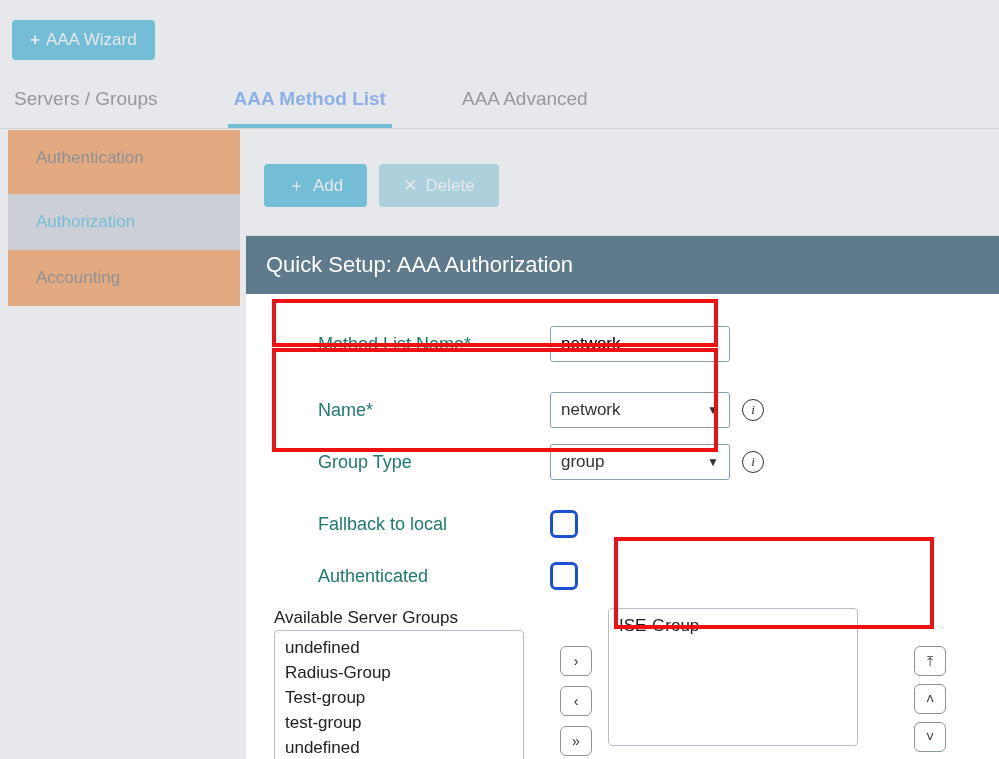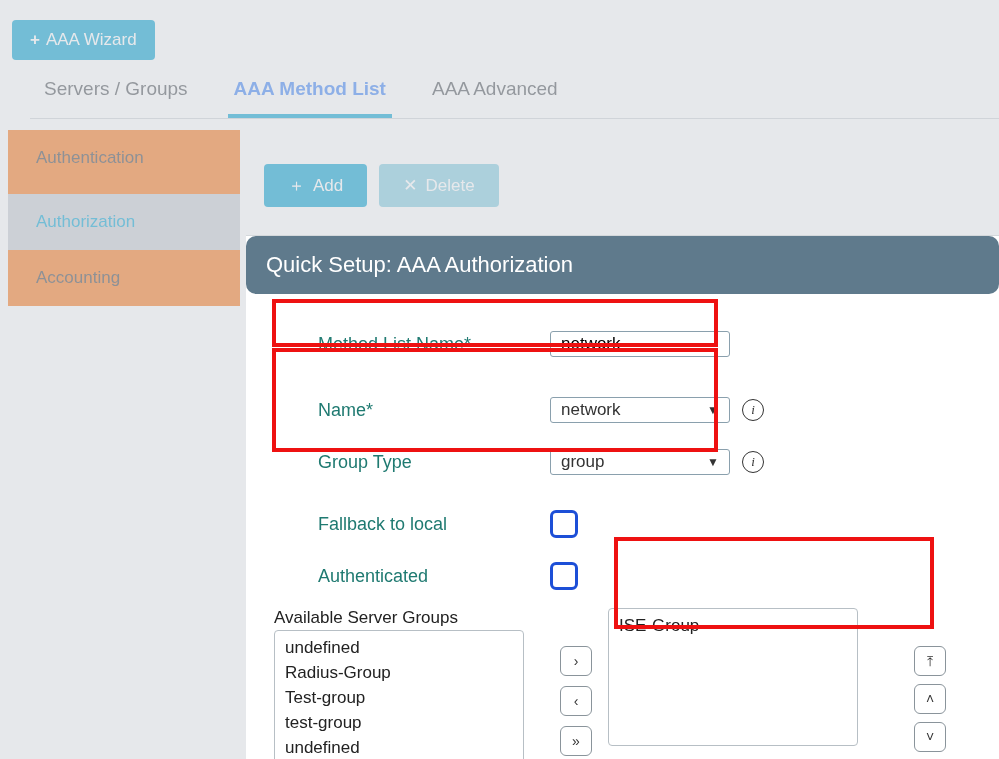--- a/index.html
+++ b/index.html
@@ -3,45 +3,45 @@
 <meta charset="utf-8">
 <style>
   html,body{margin:0;padding:0;font-family:Arial,Helvetica,sans-serif;background:#fff;width:999px;height:759px;overflow:hidden;color:#333;}
   
   .page{position:relative;width:999px;height:759px;}
   .dim{position:absolute;inset:0;background:rgba(210,214,218,.55);pointer-events:none;z-index:5;}
 
   .wizard-btn{position:absolute;left:12px;top:20px;padding:10px 18px;background:#00a0d1;color:#fff;border-radius:4px;font-size:17px;display:flex;align-items:center;gap:6px;}
   .wizard-btn .plus{font-weight:bold;}
 
-  .tabs{position:absolute;left:0;top:72px;right:0;height:46px;border-bottom:1px solid #cfd3d7;display:flex;gap:34px;padding-left:8px;align-items:flex-end;font-size:19px;color:#4a4f54;margin-left:30px;}
+  .tabs{position:absolute;left:0;top:82px;right:0;height:46px;border-bottom:1px solid #cfd3d7;display:flex;gap:64px;padding-left:8px;align-items:flex-end;font-size:19px;color:#4a4f54;}
   .tab{padding:10px 6px 14px 6px;border-bottom:4px solid transparent;}
   .tab.active{color:#3b82f6;border-bottom-color:#00a0d1;font-weight:600;}
 
   .sidebar{position:absolute;left:8px;top:130px;width:232px;background:#f97316;}
   .side-item{padding:18px 28px;font-size:17px;color:#3a3f44;}
   .side-item.selected{background:#c6cbd0;color:#00a0d1;margin-top:8px;}
 
   .content{position:absolute;left:246px;top:140px;right:0;background:#fff;padding:24px 0 0 18px;}
   .toolbar{display:flex;gap:12px;}
   .btn{display:flex;align-items:center;gap:8px;padding:10px 24px;border-radius:4px;font-size:17px;color:#fff;}
   .btn-add{background:#00a0d1;}
   .btn-del{background:#7fc9dd;}
   .icon-plus,.icon-x{font-weight:400;}
 
   
   .modal{position:absolute;left:246px;top:235px;right:0;bottom:0;background:#fff;z-index:10;border-top:1px solid #d4d8db;}
-  .modal-head{background:#5f7a8c;color:#fff;font-size:22px;padding:16px 20px;border-radius:10px;}
+  .modal-head{background:#5f7a8c;color:#fff;font-size:22px;padding:16px 20px;}
   .modal-body{padding:24px 28px 0 28px;}
 
   .row{display:flex;align-items:center;min-height:52px;margin-left:44px;}
   .lbl{width:232px;color:#1f7a71;font-size:18px;}
   .ctl{display:flex;align-items:center;gap:12px;}
 
-  .txt,.sel{height:26px;border:1px solid #8aa0ad;border-radius:3px;padding:0 10px;font-size:17px;background:#fff;box-sizing:border-box;}
+  .txt,.sel{height:36px;border:1px solid #8aa0ad;border-radius:3px;padding:0 10px;font-size:17px;background:#fff;box-sizing:border-box;}
   .txt{width:180px;}
   .sel{width:180px;display:flex;justify-content:space-between;align-items:center;}
   .caret{font-size:12px;}
 
   .info{width:20px;height:20px;border:1.6px solid #333;border-radius:50%;display:flex;align-items:center;justify-content:center;font-family:Georgia,serif;font-style:italic;font-size:13px;}
 
   .chk{width:22px;height:22px;border:3px solid #1d4fd7;border-radius:6px;background:#fff;}
 
   .hl{border:4px solid #e11;position:absolute;pointer-events:none;z-index:12;}
   .hl1{left:272px;top:299px;width:438px;height:40px;}

